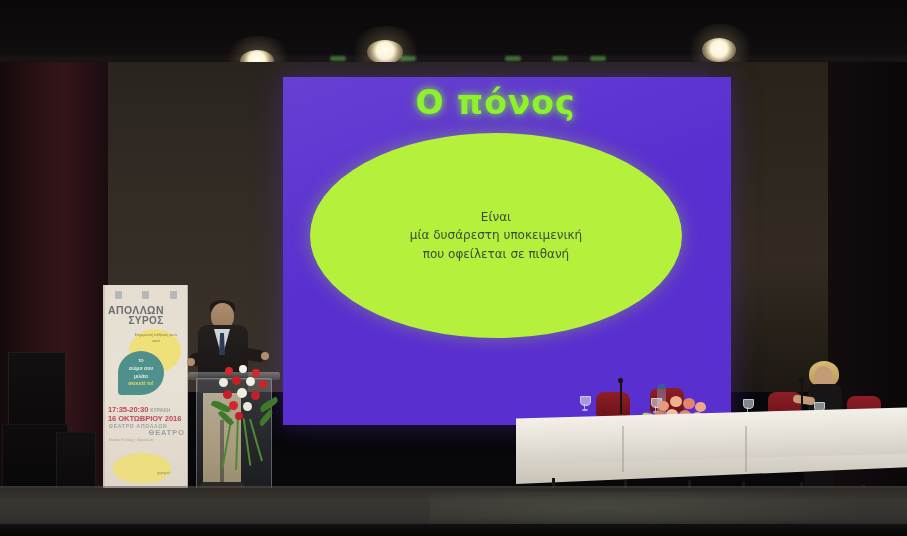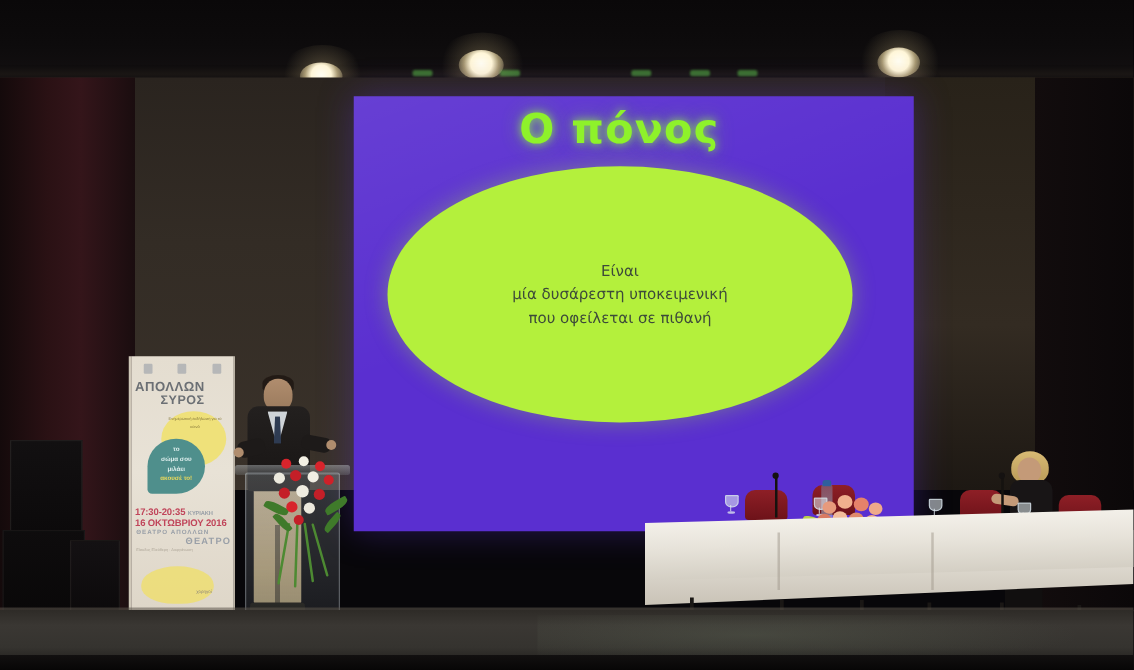--- a/index.html
+++ b/index.html
@@ -414,21 +414,21 @@
 
     <div class="banner-bubble"></div>
     <div class="banner-bubble-text">
       <span>το</span><br>
       <span>σώμα σου</span><br>
       <span>μιλάει</span><br>
       <span class="banner-bubble-accent">ακουσέ το!</span>
     </div>
 
     <div class="banner-time">
-      <span>17:30-20:35</span>
+      <span>17:35-20:30</span>
       <small>ΚΥΡΙΑΚΗ</small>
     </div>
     <div class="banner-date">16 ΟΚΤΩΒΡΙΟΥ 2016</div>
     <div class="banner-venue">ΘΕΑΤΡΟ ΑΠΟΛΛΩΝ</div>
     <div class="banner-city">ΘΕΑΤΡΟ</div>
     <div class="banner-sub">Είσοδος Ελεύθερη · Διοργάνωση</div>
     <div class="banner-lower-blob"></div>
     <div class="banner-footer">χορηγοί</div>
   </div>
   <div class="banner-stand"></div>

